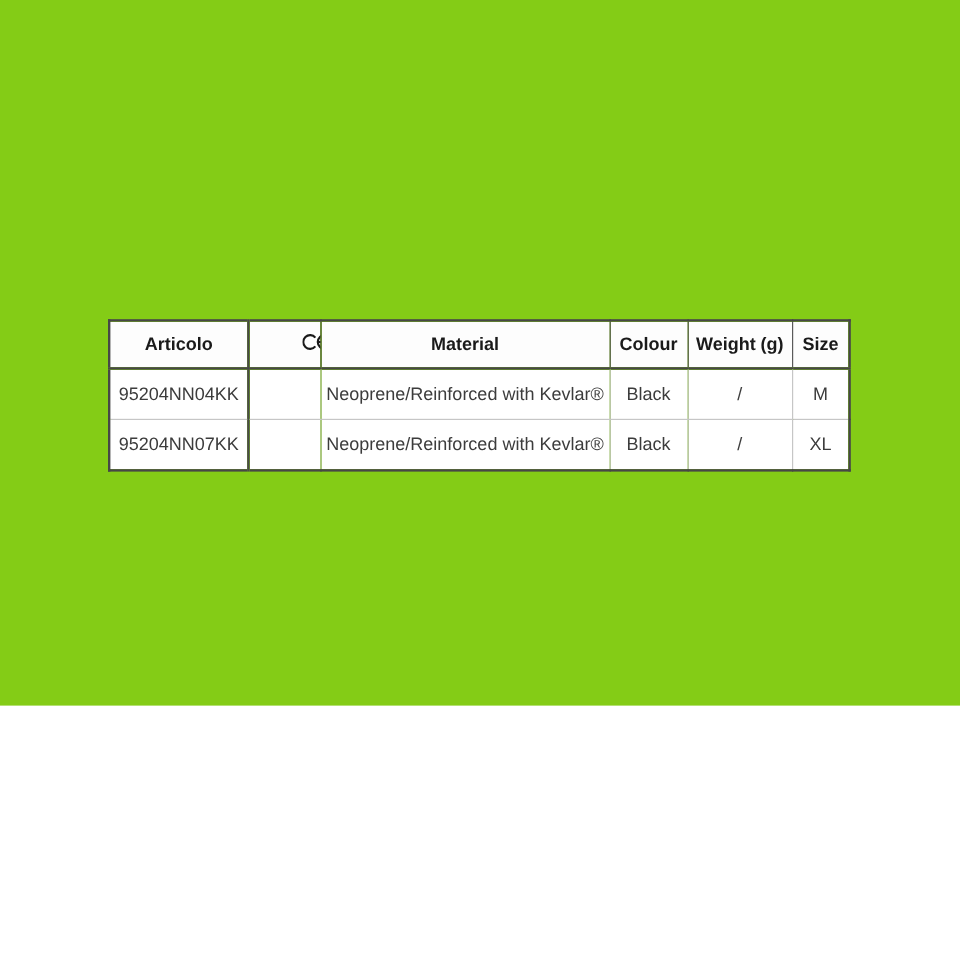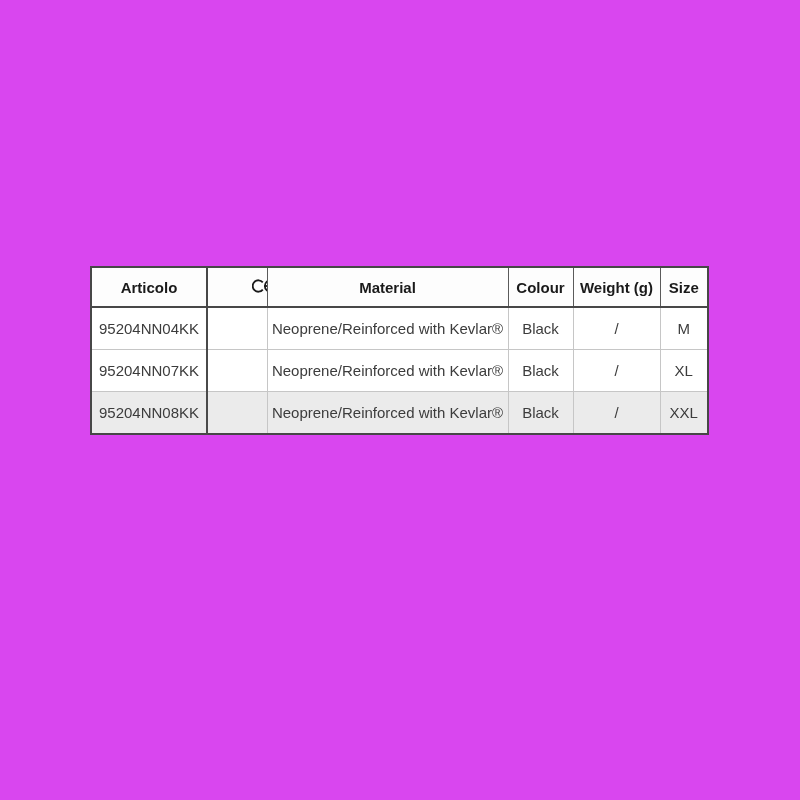--- a/index.html
+++ b/index.html
@@ -6,22 +6,22 @@
     margin: 0;
     padding: 0;
     width: 800px;
     height: 800px;
     background: #ffffff;
     font-family: "Liberation Sans", sans-serif;
   }
   .page {
     position: relative;
     width: 800px;
-    height: 800px;
-    background: #d946ef;
+    height: 588px;
+    background: #84cc16;
     overflow: hidden;
   }
   table.spec-table {
     position: absolute;
     left: 90px;
     top: 266px;
     width: 617px;
     border-collapse: collapse;
     table-layout: fixed;
     border: 2px solid #474747;
@@ -118,23 +118,15 @@
           <td>M</td>
         </tr>
         <tr class="row-white">
           <td>95204NN07KK</td>
           <td></td>
           <td>Neoprene/Reinforced with Kevlar®</td>
           <td>Black</td>
           <td>/</td>
           <td>XL</td>
         </tr>
-        <tr class="row-gray">
-          <td>95204NN08KK</td>
-          <td></td>
-          <td>Neoprene/Reinforced with Kevlar®</td>
-          <td>Black</td>
-          <td>/</td>
-          <td>XXL</td>
-        </tr>
       </tbody>
   </table>
 </div>
 
 </body></html>

